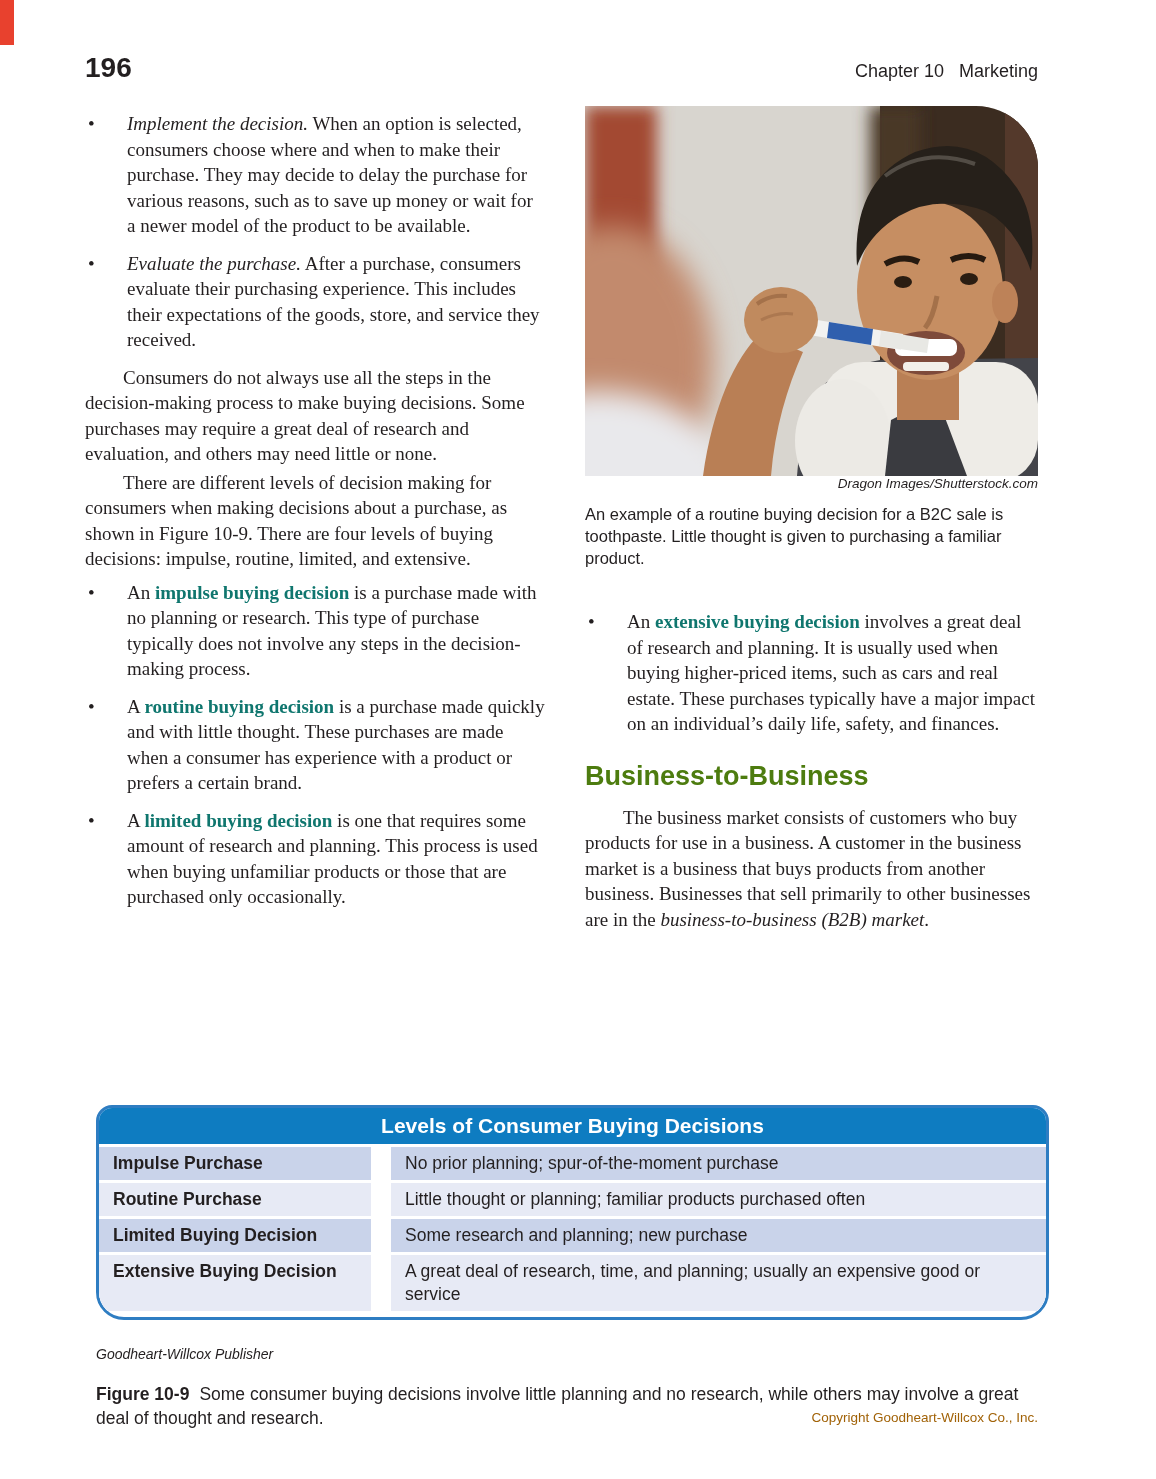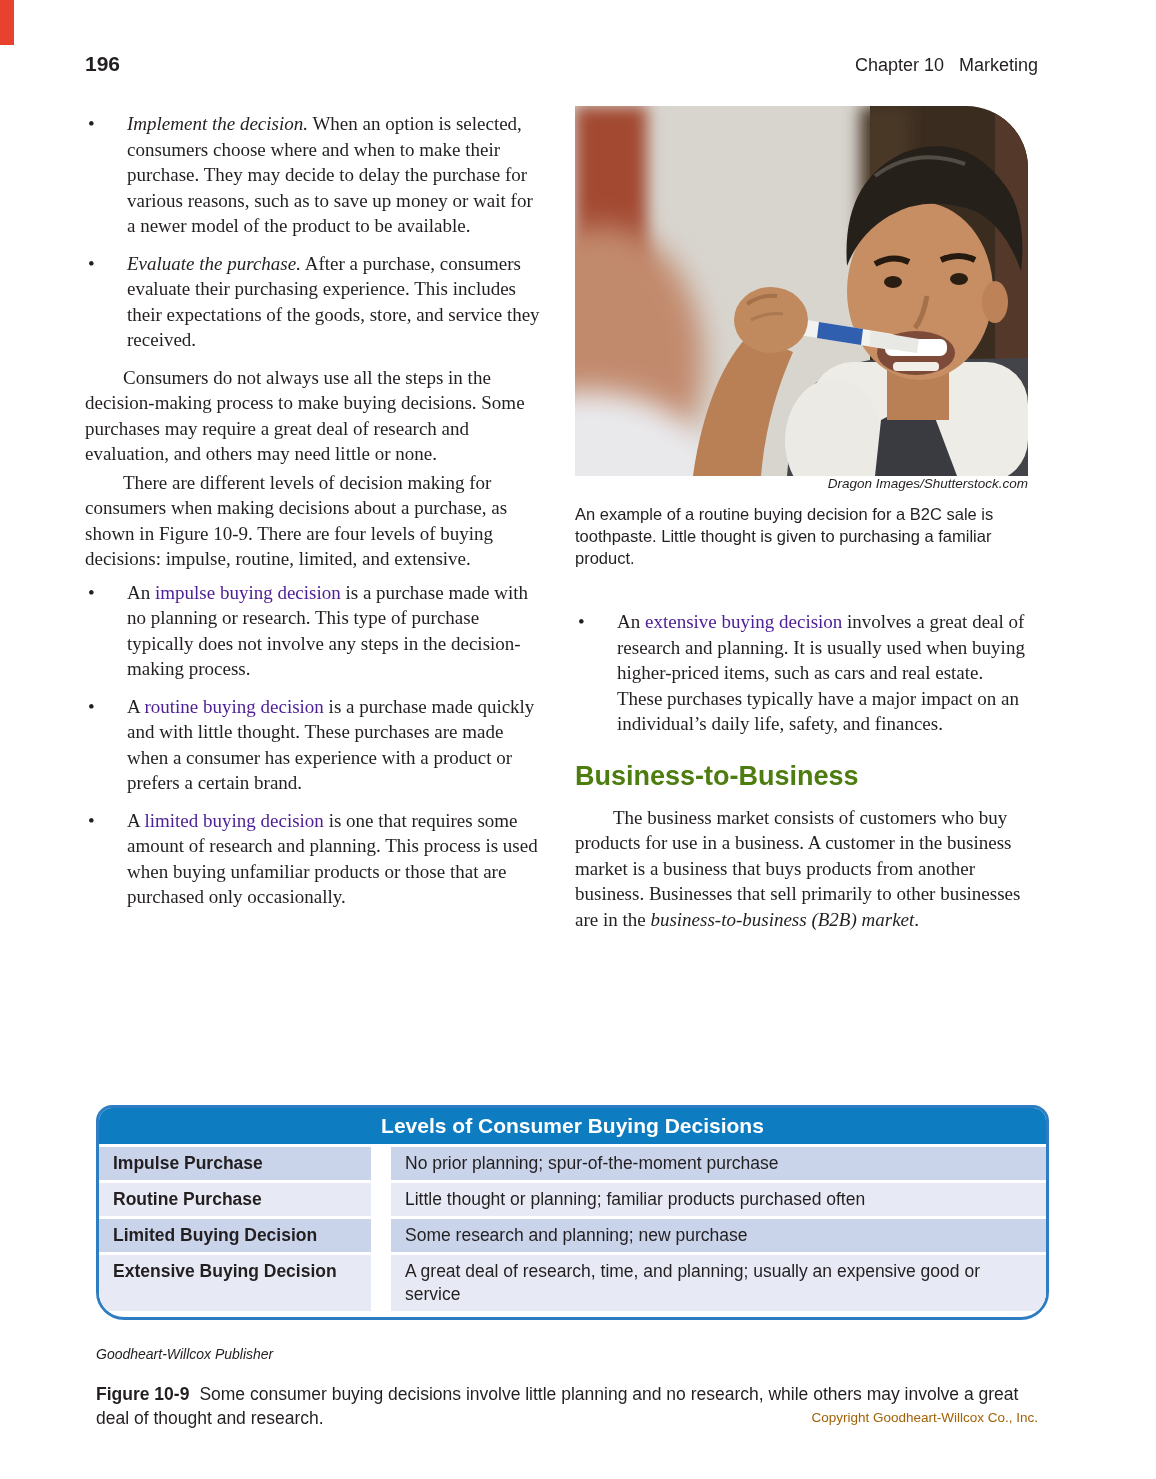--- a/index.html
+++ b/index.html
@@ -5,35 +5,35 @@
   html,body{margin:0;padding:0;background:#fff;}
   .page{position:relative;width:1156px;height:1479px;background:#ffffff;overflow:hidden;
         font-family:"Liberation Serif","DejaVu Serif",serif;color:#231f20;}
 
   .red-tab{position:absolute;left:0;top:0;width:14px;height:45px;background:#e8412e;}
 
   
   .masthead{position:absolute;left:85px;top:52px;width:953px;display:flex;
             justify-content:space-between;align-items:baseline;
             font-family:"Liberation Sans",sans-serif;}
-  .page-num{font-weight:bold;font-size:21px;}
+  .page-num{font-weight:bold;font-size:28px;}
   .running-head{font-size:18px;}
 
   
-  .content{position:absolute;left:85px;top:106px;width:953px;display:flex;gap:30px;}
+  .content{position:absolute;left:85px;top:106px;width:953px;display:flex;gap:40px;}
   .col-left{width:460px;padding-top:5px;}
   .col-right{width:453px;}
 
   .body-text{font-size:19px;line-height:25.5px;}
   .bullet{display:flex;margin:0 0 12px 0;}
   .bullet .marker{flex:none;width:39px;padding-left:3px;}
   .bullet .marker::before{content:"\2022";}
   .bullet .btext{flex:1;}
   .lead-italic{font-style:italic;}
-  .key-term{font-weight:normal;color:#4c1d95;}
+  .key-term{font-weight:bold;color:#0f766e;}
   .para{margin:0 0 3px 0;text-indent:38px;}
 
   
   .photo-wrap{width:453px;height:370px;border-top-right-radius:62px;overflow:hidden;position:relative;}
   .photo-wrap svg{display:block;}
   .photo-credit{text-align:right;font:italic 13.5px "Liberation Sans",sans-serif;color:#231f20;}
   .photo-caption{margin-top:12px;width:430px;font:16.5px/22px "Liberation Sans",sans-serif;}
 
   .bullet-extensive{margin-top:40px;}
   .section-heading{margin:24px 0 13px 0;font:bold 27px "Liberation Sans",sans-serif;color:#4d7c0f;}

